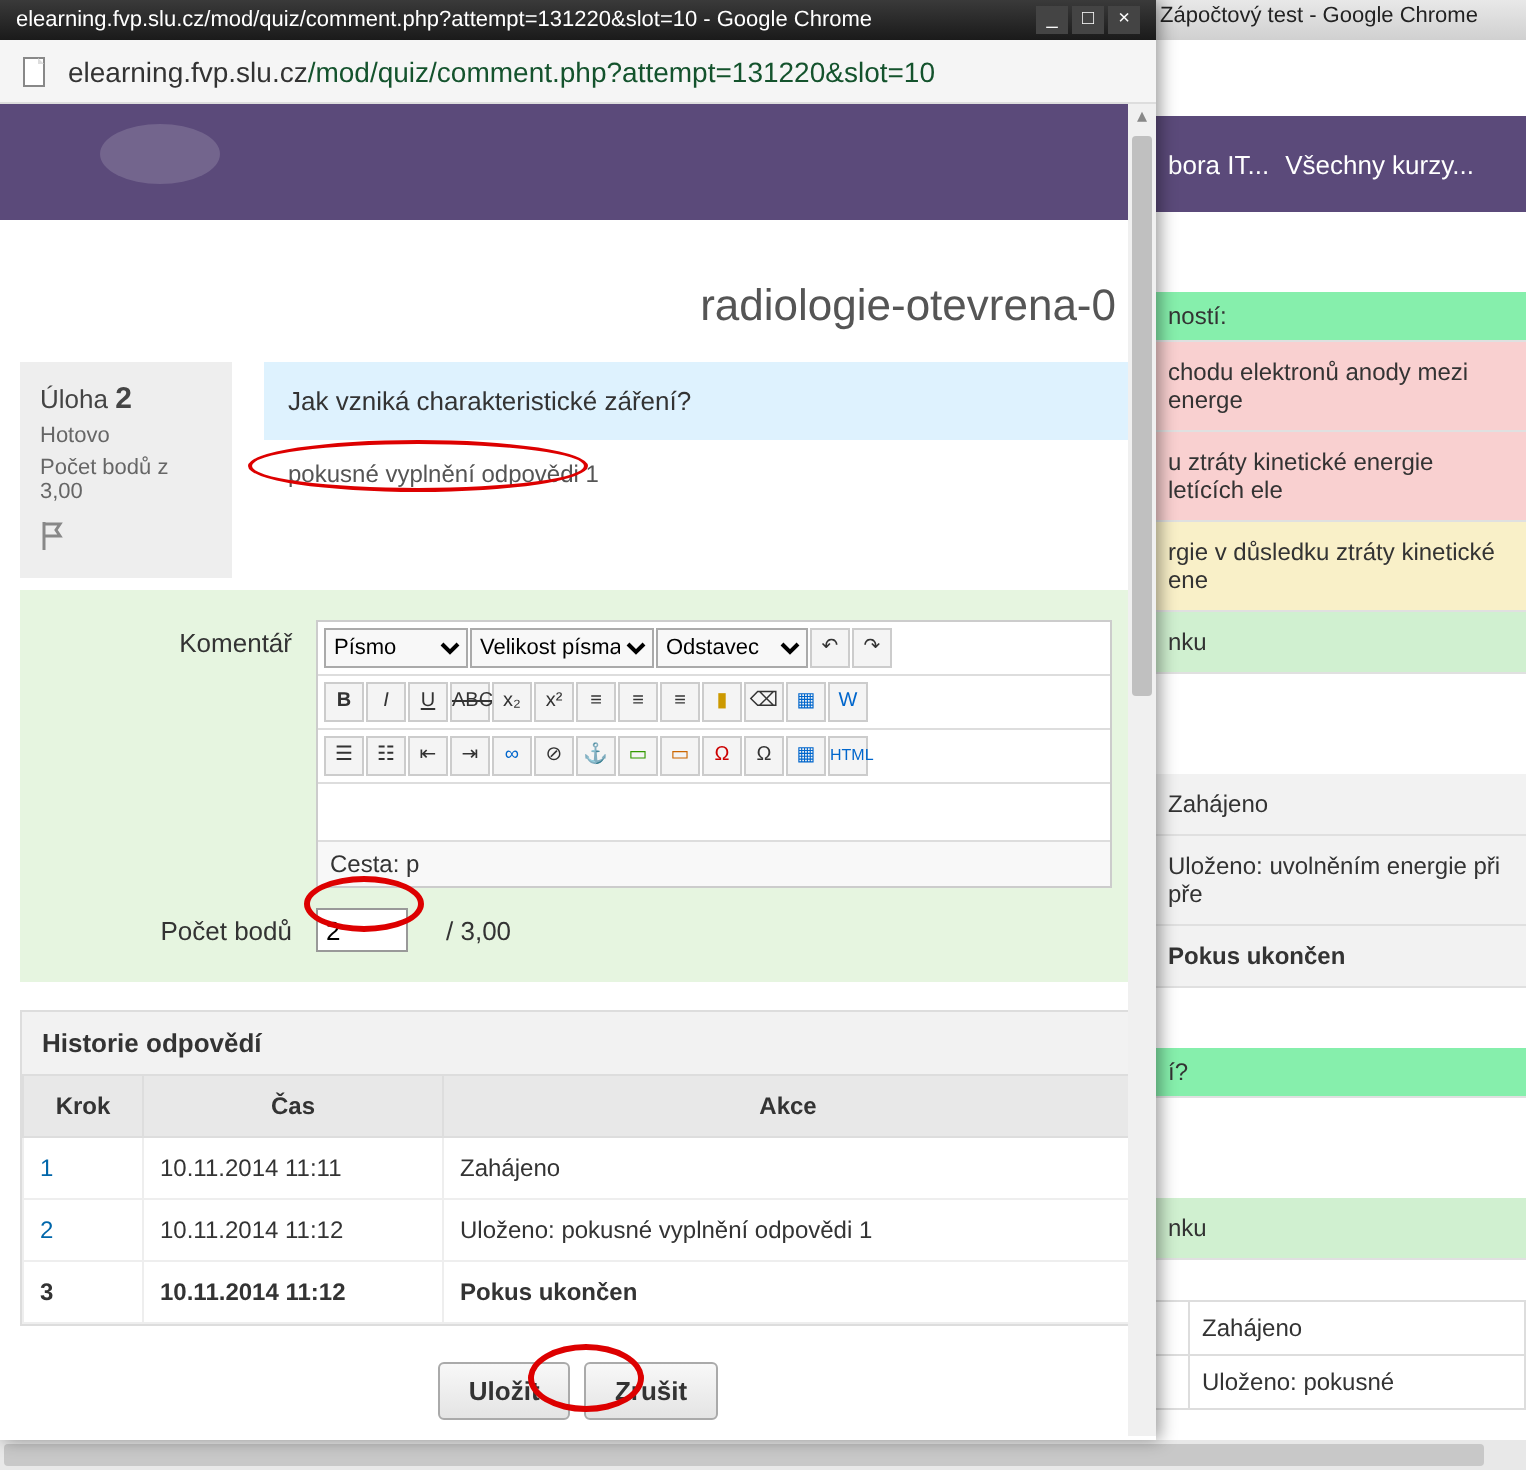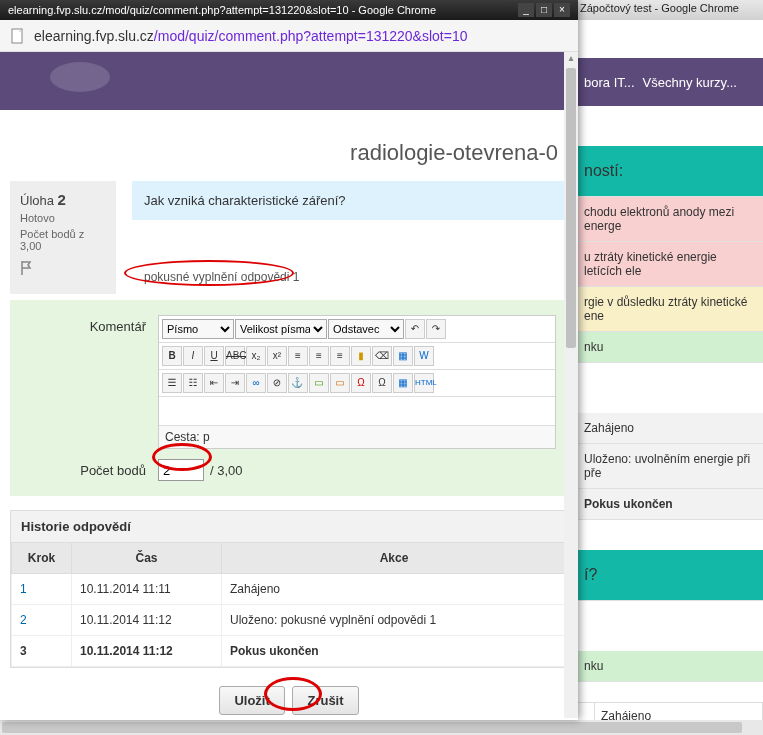--- a/index.html
+++ b/index.html
@@ -4,21 +4,21 @@
 <style>
   * { box-sizing: border-box; margin: 0; padding: 0; }
   body { font-family: Arial, sans-serif; font-size: 13px; color: #333; background: #fff; width: 763px; height: 735px; overflow: hidden; position: relative; }
   
   .bg-window { position: absolute; right: 0; top: 0; width: 190px; height: 735px; background: #fff; border-left: 1px solid #ccc; }
   .bg-titlebar { background: linear-gradient(#e8e8e8, #d0d0d0); height: 20px; font-size: 11px; padding: 2px 6px; color: #222; }
   .bg-nav { background: #5b4a7a; color: #fff; height: 48px; margin-top: 38px; display: flex; align-items: center; padding: 0 10px; font-size: 13px; gap: 8px; }
   .bg-nav span { color: #fff; }
   .bg-content { padding: 0; }
   .bg-row { padding: 8px 10px; font-size: 12px; border-bottom: 1px solid #e0e0e0; }
-  .bg-header { background: #14b8a6; padding: 16px 10px; font-size: 16px; }
+  .bg-header { background: #86efac; padding: 5px 10px; font-size: 12px; }
   .bg-red { background: #f9d0d0; }
   .bg-yellow { background: #f9f0c8; }
   .bg-green { background: #d0f0d0; }
   .bg-gray { background: #f2f2f2; }
   .bg-table { width: 100%; border-collapse: collapse; margin-top: 20px; }
   .bg-table td { border: 1px solid #ddd; padding: 6px; font-size: 12px; }
   
   .main-window { position: absolute; left: 0; top: 0; width: 578px; height: 720px; background: #fff; box-shadow: 2px 0 8px rgba(0,0,0,0.4); z-index: 10; }
   
   .titlebar { background: linear-gradient(#3a3a3a, #1a1a1a); color: #fff; height: 20px; font-size: 11px; padding: 2px 8px; display: flex; align-items: center; }
@@ -43,40 +43,40 @@
   
   .content-wrap { padding: 0 10px; }
   
   .question-block { display: flex; gap: 16px; }
   .qinfo { width: 106px; background: #eee; padding: 10px; font-size: 11px; color: #666; }
   .qinfo .qnum { font-size: 13px; color: #444; }
   .qinfo .qnum b { font-size: 15px; }
   .qinfo .flag { margin-top: 8px; color: #888; }
   .qbody { flex: 1; }
   .qtext { background: #def2fe; padding: 12px; font-size: 13px; color: #333; }
-  .qanswer { background: #fff; padding: 10px 12px; font-size: 12px; color: #555; position: relative; margin-top: 40px; }
+  .qanswer { background: #fff; padding: 10px 12px; font-size: 12px; color: #555; position: relative; }
   .ans-oval { position: absolute; left: -8px; top: 0px; width: 170px; height: 26px; border: 2px solid #d00; border-radius: 50%; pointer-events: none; }
   
   .comment-block { background: #e6f5e0; padding: 15px 12px; margin-top: 6px; }
   .comment-row { display: flex; align-items: flex-start; margin-bottom: 10px; }
   .comment-label { width: 136px; text-align: right; padding-right: 12px; font-size: 13px; color: #333; padding-top: 4px; }
   .editor { flex: 1; background: #fff; border: 1px solid #ccc; }
   .editor-toolbar { border-bottom: 1px solid #ddd; padding: 3px; display: flex; flex-wrap: wrap; gap: 1px; }
   .ed-sel { font-size: 11px; height: 20px; border: 1px solid #aaa; background: #f8f8f8; }
   .ed-btn { width: 20px; height: 20px; border: 1px solid #ccc; background: #f4f4f4; font-size: 10px; text-align: center; line-height: 18px; cursor: pointer; display: inline-block; }
   .ed-btn.b { font-weight: bold; }
   .ed-btn.i { font-style: italic; }
   .ed-btn.u { text-decoration: underline; }
   .editor-area { min-height: 28px; background: #fff; }
   .editor-path { padding: 4px 6px; font-size: 12px; border-top: 1px solid #ddd; background: #f8f8f8; }
   
   .grade-row { display: flex; align-items: center; }
   .grade-label { width: 136px; text-align: right; padding-right: 12px; font-size: 13px; }
   .grade-input { width: 46px; height: 22px; border: 1px solid #999; padding: 2px 4px; font-size: 13px; }
-  .grade-max { margin-left: 6px; font-size: 13px; }
+  .grade-max { margin-left: 19px; font-size: 13px; }
   .grade-oval { position: absolute; width: 60px; height: 28px; border: 3px solid #d00; border-radius: 50%; pointer-events: none; margin-left: 130px; margin-top: -26px; }
   
   .history-block { margin-top: 14px; background: #fff; border: 1px solid #ddd; }
   .history-title { padding: 8px 10px; font-weight: bold; font-size: 13px; background: #f2f2f2; }
   .history-table { width: 100%; border-collapse: collapse; }
   .history-table th { background: #e8e8e8; padding: 8px; font-size: 12px; text-align: left; border: 1px solid #ddd; }
   .history-table td { padding: 8px; font-size: 12px; border: 1px solid #eee; }
   .history-table .step-num { color: #0066aa; }
   .history-table tr.last td { font-weight: bold; }
   
@@ -135,21 +135,21 @@
       <span class="titlebar-btn">×</span>
     </div>
   </div>
 
   <div class="addressbar">
     <svg class="addr-icon" viewBox="0 0 16 16">
         <rect x="2" y="1" width="10" height="14" fill="#fff" stroke="#888"></rect>
         <path d="M9 1 L12 4 L9 4 Z" fill="#ddd"></path>
       </svg>
     <span class="addr-url">
-      <span class="host">elearning.fvp.slu.cz</span><span style="color:#6d28d9">/mod/quiz/comment.php?attempt=131220&amp;slot=10</span>
+      <span class="host">elearning.fvp.slu.cz</span><span style="color:#14532d">/mod/quiz/comment.php?attempt=131220&amp;slot=10</span>
     </span>
   </div>
 
   <div class="page-scroll">
     <div class="page-header">
       <div class="page-header-curve"></div>
     </div>
 
     <div class="page-title-area">
       <h2 class="page-title">radiologie-otevrena-0</h2>

